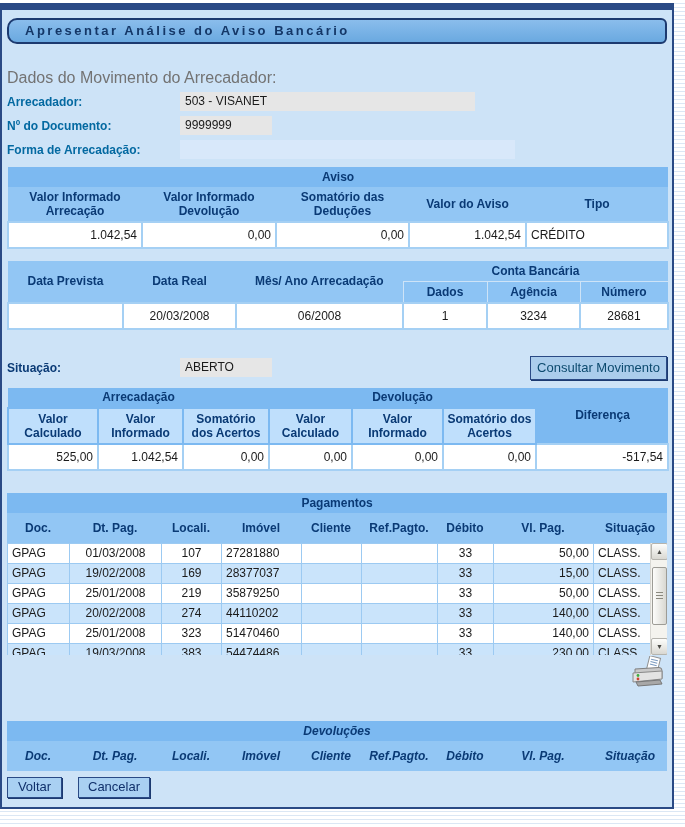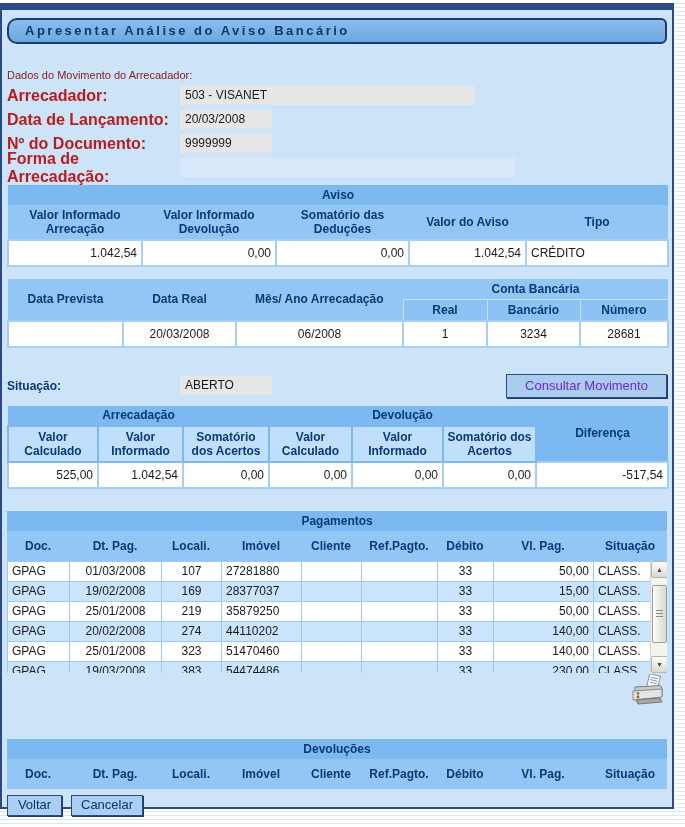--- a/index.html
+++ b/index.html
@@ -15,23 +15,23 @@
     border:2px solid #2a4a85; border-top-width:7px;
     padding:4px 5px 0 5px;
   }
   .titlebar {
     margin-top:4px; height:26px; line-height:21px;
     border:2px solid #1c3a70; border-radius:10px 6px 6px 10px;
     background:linear-gradient(180deg,#8abdec 0%, #6aa9e0 100%);
     color:#143767; font-weight:bold; font-size:13px; letter-spacing:2.5px;
     padding-left:16px; overflow:hidden;
   }
-  .section-label { margin-top:25px; font-size:11px; color:#7f1d1d; }
+  .section-label { margin-top:25px; font-size:16px; color:#737373; }
   .frow { margin-top:5px; height:19px; display:flex; align-items:center; }
-  .frow .lbl { display:inline-block; width:173px; font-size:16px; font-weight:bold; color:#b91c1c; }
+  .frow .lbl { display:inline-block; width:173px; font-size:12px; font-weight:bold; color:#0369a1; }
   .fbox {
     display:inline-block; background:#e6e6e6; color:#1a1a1a;
     font-size:12px; height:19px; line-height:17px; padding:1px 5px; overflow:hidden;
   }
   .fbox.wide { width:295px; }
   .fbox.small { width:92px; }
   .fbox.empty { background:#d8e8fa; width:335px; }
 
   table.tbl { width:660px; border-collapse:collapse; table-layout:fixed; font-size:12px; }
   .t-title td, .t-title2 td {
@@ -53,22 +53,22 @@
   td.dif { background:#7cb9f1; color:#0a3a75; font-weight:bold; text-align:center; vertical-align:middle; }
   .t-data td {
     background:#ffffff; color:#1a1a1a; height:26px; padding:1px 4px;
     border:2px solid #a5d0f4;
   }
   .ar { text-align:right; } .al { text-align:left; } .ac { text-align:center; }
 
   .mt8 { margin-top:8px; } .mt12 { margin-top:12px; } .mt22 { margin-top:22px; }
   .situacao-row { margin-top:26px; height:24px; display:flex; align-items:center; }
   .btn-disabled {
-    margin-left:auto; width:161px; height:24px; font-size:13px;
-    background:#abcdec; color:#6d28d9; border:1px solid #2a4a85;
+    margin-left:auto; width:137px; height:24px; font-size:13px;
+    background:#abcdec; color:#0c4a6e; border:1px solid #2a4a85;
     box-shadow:1px 1px 0 0 #1c3a70; text-align:center; line-height:21px;
     font-family:"Liberation Sans", sans-serif;
   }
   table.phead { width:660px; border-collapse:collapse; table-layout:fixed; font-size:12px; }
   table.phead th { background:#92c6f4; color:#0a3a75; font-weight:bold; text-align:center; height:20px; padding:8px 2px; }
   .scrollwrap { position:relative; width:660px; height:112px; overflow:hidden; background:#cde3f7; }
   table.rows { width:643px; border-collapse:collapse; table-layout:fixed; font-size:12px; }
   table.rows td { height:20px; padding:1px 4px; border:1px solid #9ccaf2; color:#1a1a1a; background:#fff; overflow:hidden; white-space:nowrap; }
   table.rows tr:nth-child(even) td { background:#cae4fb; }
 
@@ -82,45 +82,41 @@
     position:absolute; left:1px; top:24px; width:15px; height:58px;
     background:linear-gradient(90deg,#fdfdfb,#d9d8d2);
     border:1px solid #9d9c96; border-radius:2px;
   }
   .sthumb .grip { position:absolute; left:3px; right:3px; top:24px; height:9px;
     background:repeating-linear-gradient(180deg,#8a897f 0 1px, transparent 1px 3px); }
 
   .printer-row { height:32px; margin-top:1px; display:flex; justify-content:flex-end; padding-right:2px; }
   .printer-row svg { cursor:pointer; }
 
-  .mt33 { margin-top:33px; }
-  .btnbar { margin-top:6px; display:flex; gap:9px; }
+  .mt33 { margin-top:33px;font-style:italic; }
+  .btnbar { margin-top:6px; display:flex; gap:16px; }
   .btn {
     min-width:55px; height:21px; font-size:13px; padding:0 9px;
     background:#a9d0f2; color:#10306b; border:1px solid #2a4a85;
     box-shadow:1px 1px 0 0 #1c3a70; line-height:18px; text-align:center;
     font-family:"Liberation Sans", sans-serif; cursor:pointer;
   }
 </style>
 </head>
 <body>
 
 <div class="panel">
 
   <div class="titlebar">Apresentar Análise do Aviso Bancário</div>
 
   <div class="section-label">Dados do Movimento do Arrecadador:</div>
 
   <div class="frow">
     <span class="lbl">Arrecadador:</span>
     <span class="fbox wide">503 - VISANET</span>
-  </div>
-  <div class="frow">
-    <span class="lbl">Data de Lançamento:</span>
-    <span class="fbox small">20/03/2008</span>
   </div>
   <div class="frow">
     <span class="lbl">Nº do Documento:</span>
     <span class="fbox small">9999999</span>
   </div>
   <div class="frow">
     <span class="lbl">Forma de Arrecadação:</span>
     <span class="fbox empty"></span>
   </div>
 
@@ -163,22 +159,22 @@
         <col style="width:88px">
       </colgroup>
     <tbody>
         <tr class="t-head">
       <th rowspan="2">Data Prevista</th>
       <th rowspan="2">Data Real</th>
       <th rowspan="2">Mês/ Ano Arrecadação</th>
       <th colspan="3">Conta Bancária</th>
     </tr>
     <tr class="t-head2">
-      <th>Real</th>
-      <th>Bancário</th>
+      <th>Dados</th>
+      <th>Agência</th>
       <th>Número</th>
     </tr>
     <tr class="t-data">
       <td class="ac"></td>
       <td class="ac">20/03/2008</td>
       <td class="ac">06/2008</td>
       <td class="ac">1</td>
       <td class="ac">3234</td>
       <td class="ac">28681</td>
     </tr>

